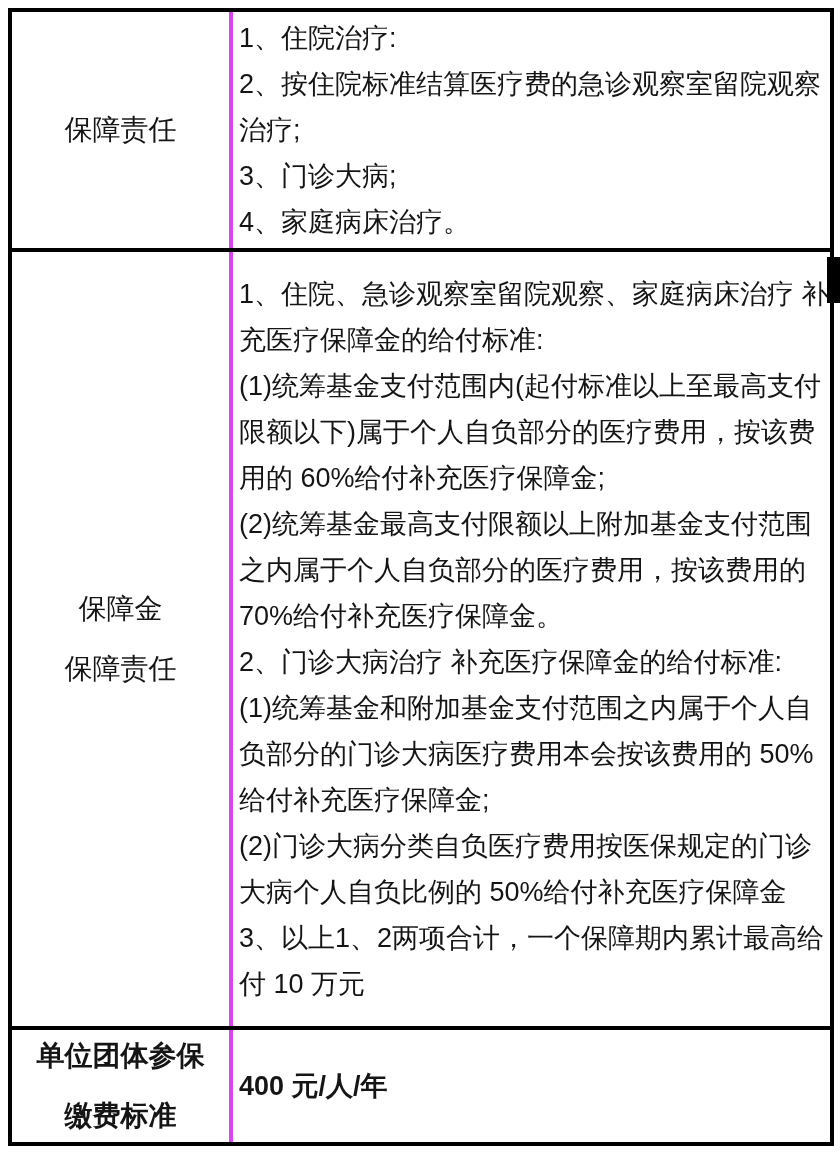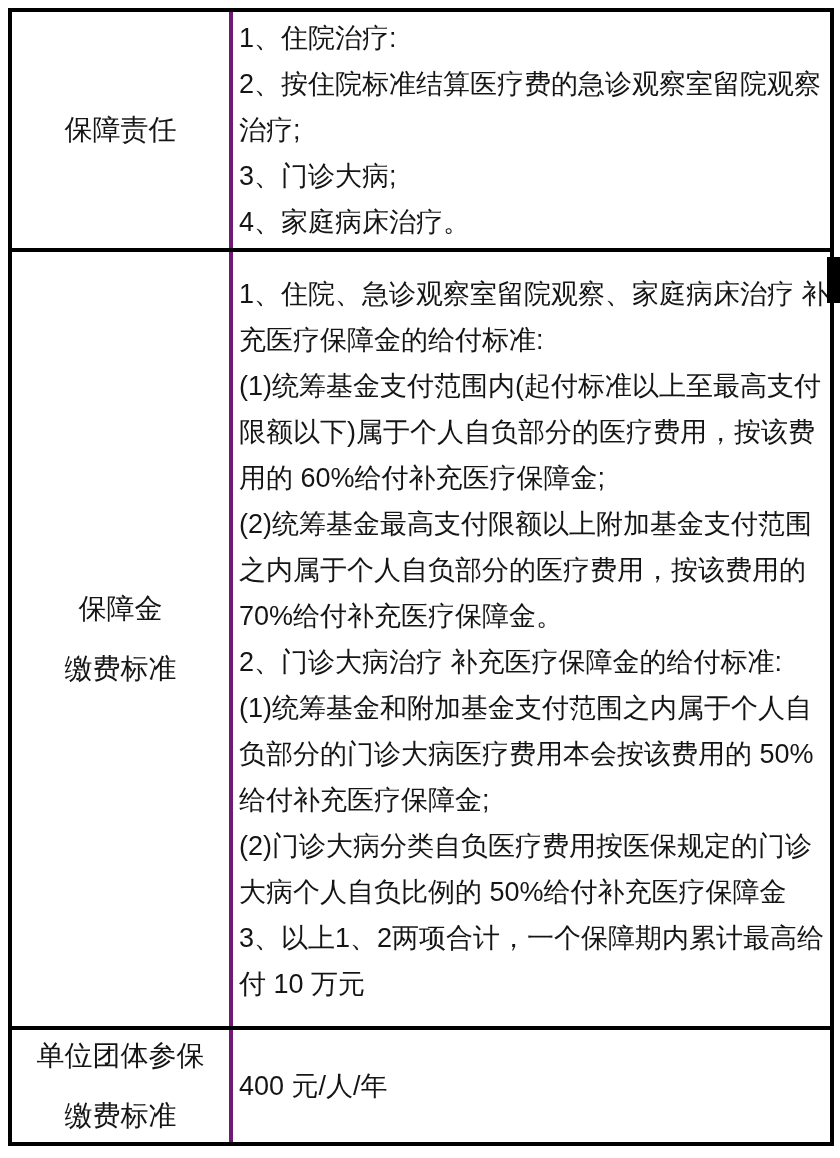--- a/index.html
+++ b/index.html
@@ -30,39 +30,39 @@
   .row {
     display: flex;
     box-sizing: border-box;
     overflow: hidden;
   }
   .row + .row {
     border-top: 4px solid #000000;
   }
   .row-coverage   { height: 236px; }
   .row-standard   { height: 778px; }
-  .row-premium    { flex: 1; }
+  .row-premium    { flex: 1; font-weight: bold; }
   .cell {
     box-sizing: border-box;
     overflow: hidden;
   }
   .cell-header {
     width: 217px;
     flex: 0 0 217px;
     display: flex;
     align-items: center;
     justify-content: center;
     text-align: center;
     white-space: pre;
     font-size: 28px;
     line-height: 60px;
   }
   .cell-content {
     flex: 1;
-    border-left: 4px solid #701a75;
+    border-left: 4px solid #d946ef;
     display: flex;
     flex-direction: column;
     justify-content: center;
     padding-left: 6px;
     white-space: pre;
     font-size: 27px;
     line-height: 46px;
   }
   .scan-artifact {
     position: absolute;
@@ -83,21 +83,21 @@
       <div class="cell cell-header">保障责任</div>
       <div class="cell cell-content">1、住院治疗:
 2、按住院标准结算医疗费的急诊观察室留院观察
 治疗;
 3、门诊大病;
 4、家庭病床治疗。</div>
     </div>
 
     <div class="row row-standard">
       <div class="cell cell-header">保障金
-缴费标准</div>
+保障责任</div>
       <div class="cell cell-content">1、住院、急诊观察室留院观察、家庭病床治疗 补
 充医疗保障金的给付标准:
 (1)统筹基金支付范围内(起付标准以上至最高支付
 限额以下)属于个人自负部分的医疗费用，按该费
 用的 60%给付补充医疗保障金;
 (2)统筹基金最高支付限额以上附加基金支付范围
 之内属于个人自负部分的医疗费用，按该费用的
 70%给付补充医疗保障金。
 2、门诊大病治疗 补充医疗保障金的给付标准:
 (1)统筹基金和附加基金支付范围之内属于个人自

